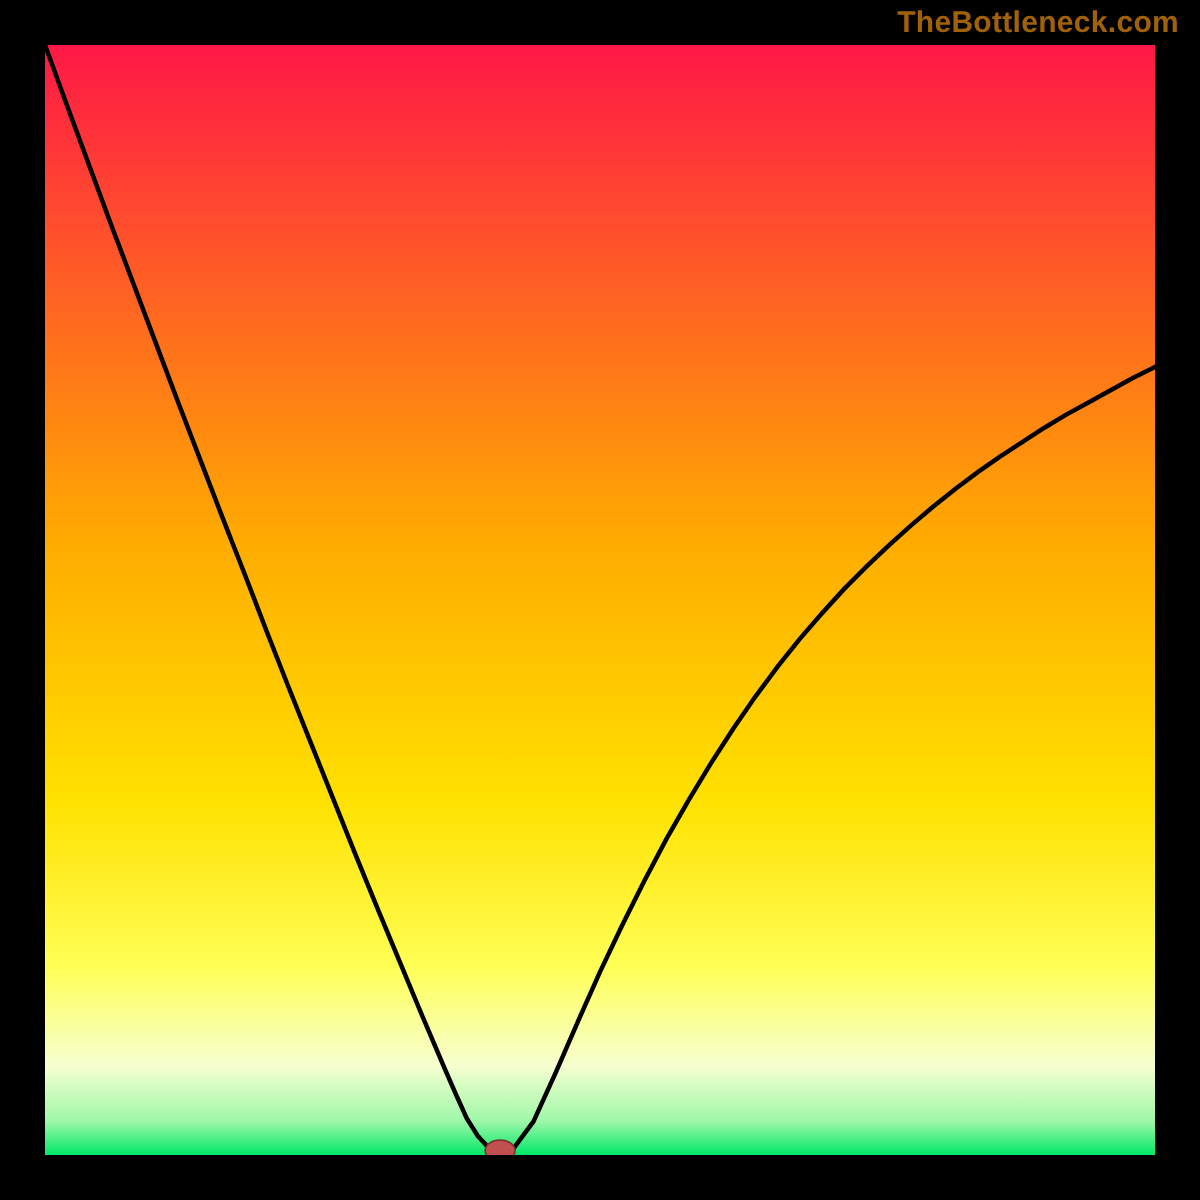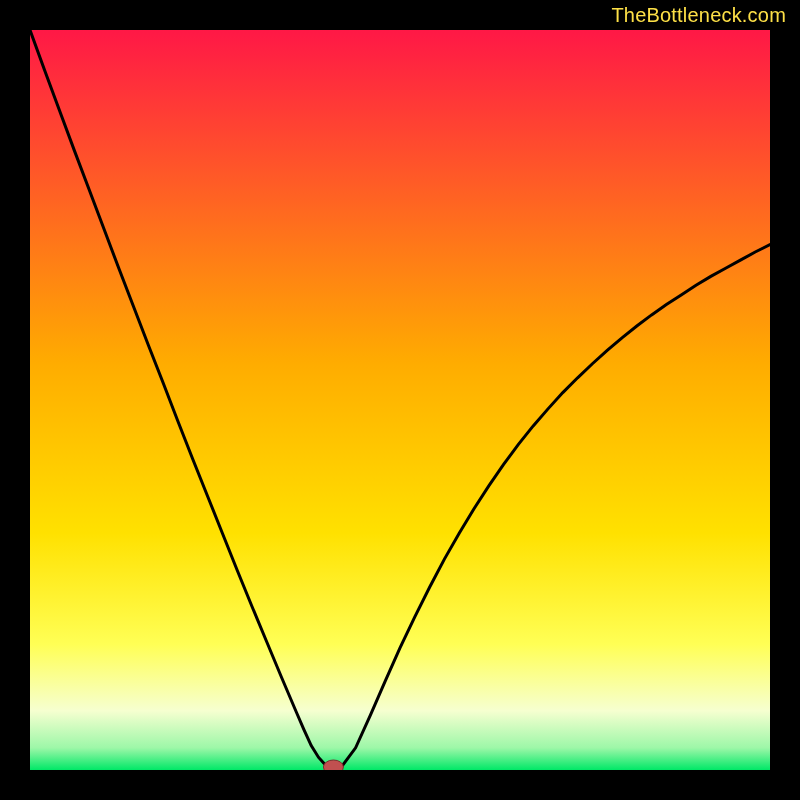--- a/index.html
+++ b/index.html
@@ -14,23 +14,23 @@
   .outer {
     width: 800px;
     height: 800px;
     background: #000;
     position: relative;
   }
   .watermark {
     position: absolute;
     top: 4px;
     right: 14px;
-    color: #fde047;
+    color: #a16207;
     font-size: 20px;
-    font-weight: 400;
+    font-weight: 700;
     letter-spacing: 0.2px;
     user-select: none;
   }
   .plot {
     position: absolute;
     left: 30px;
     top: 30px;
     width: 740px;
     height: 740px;
   }

